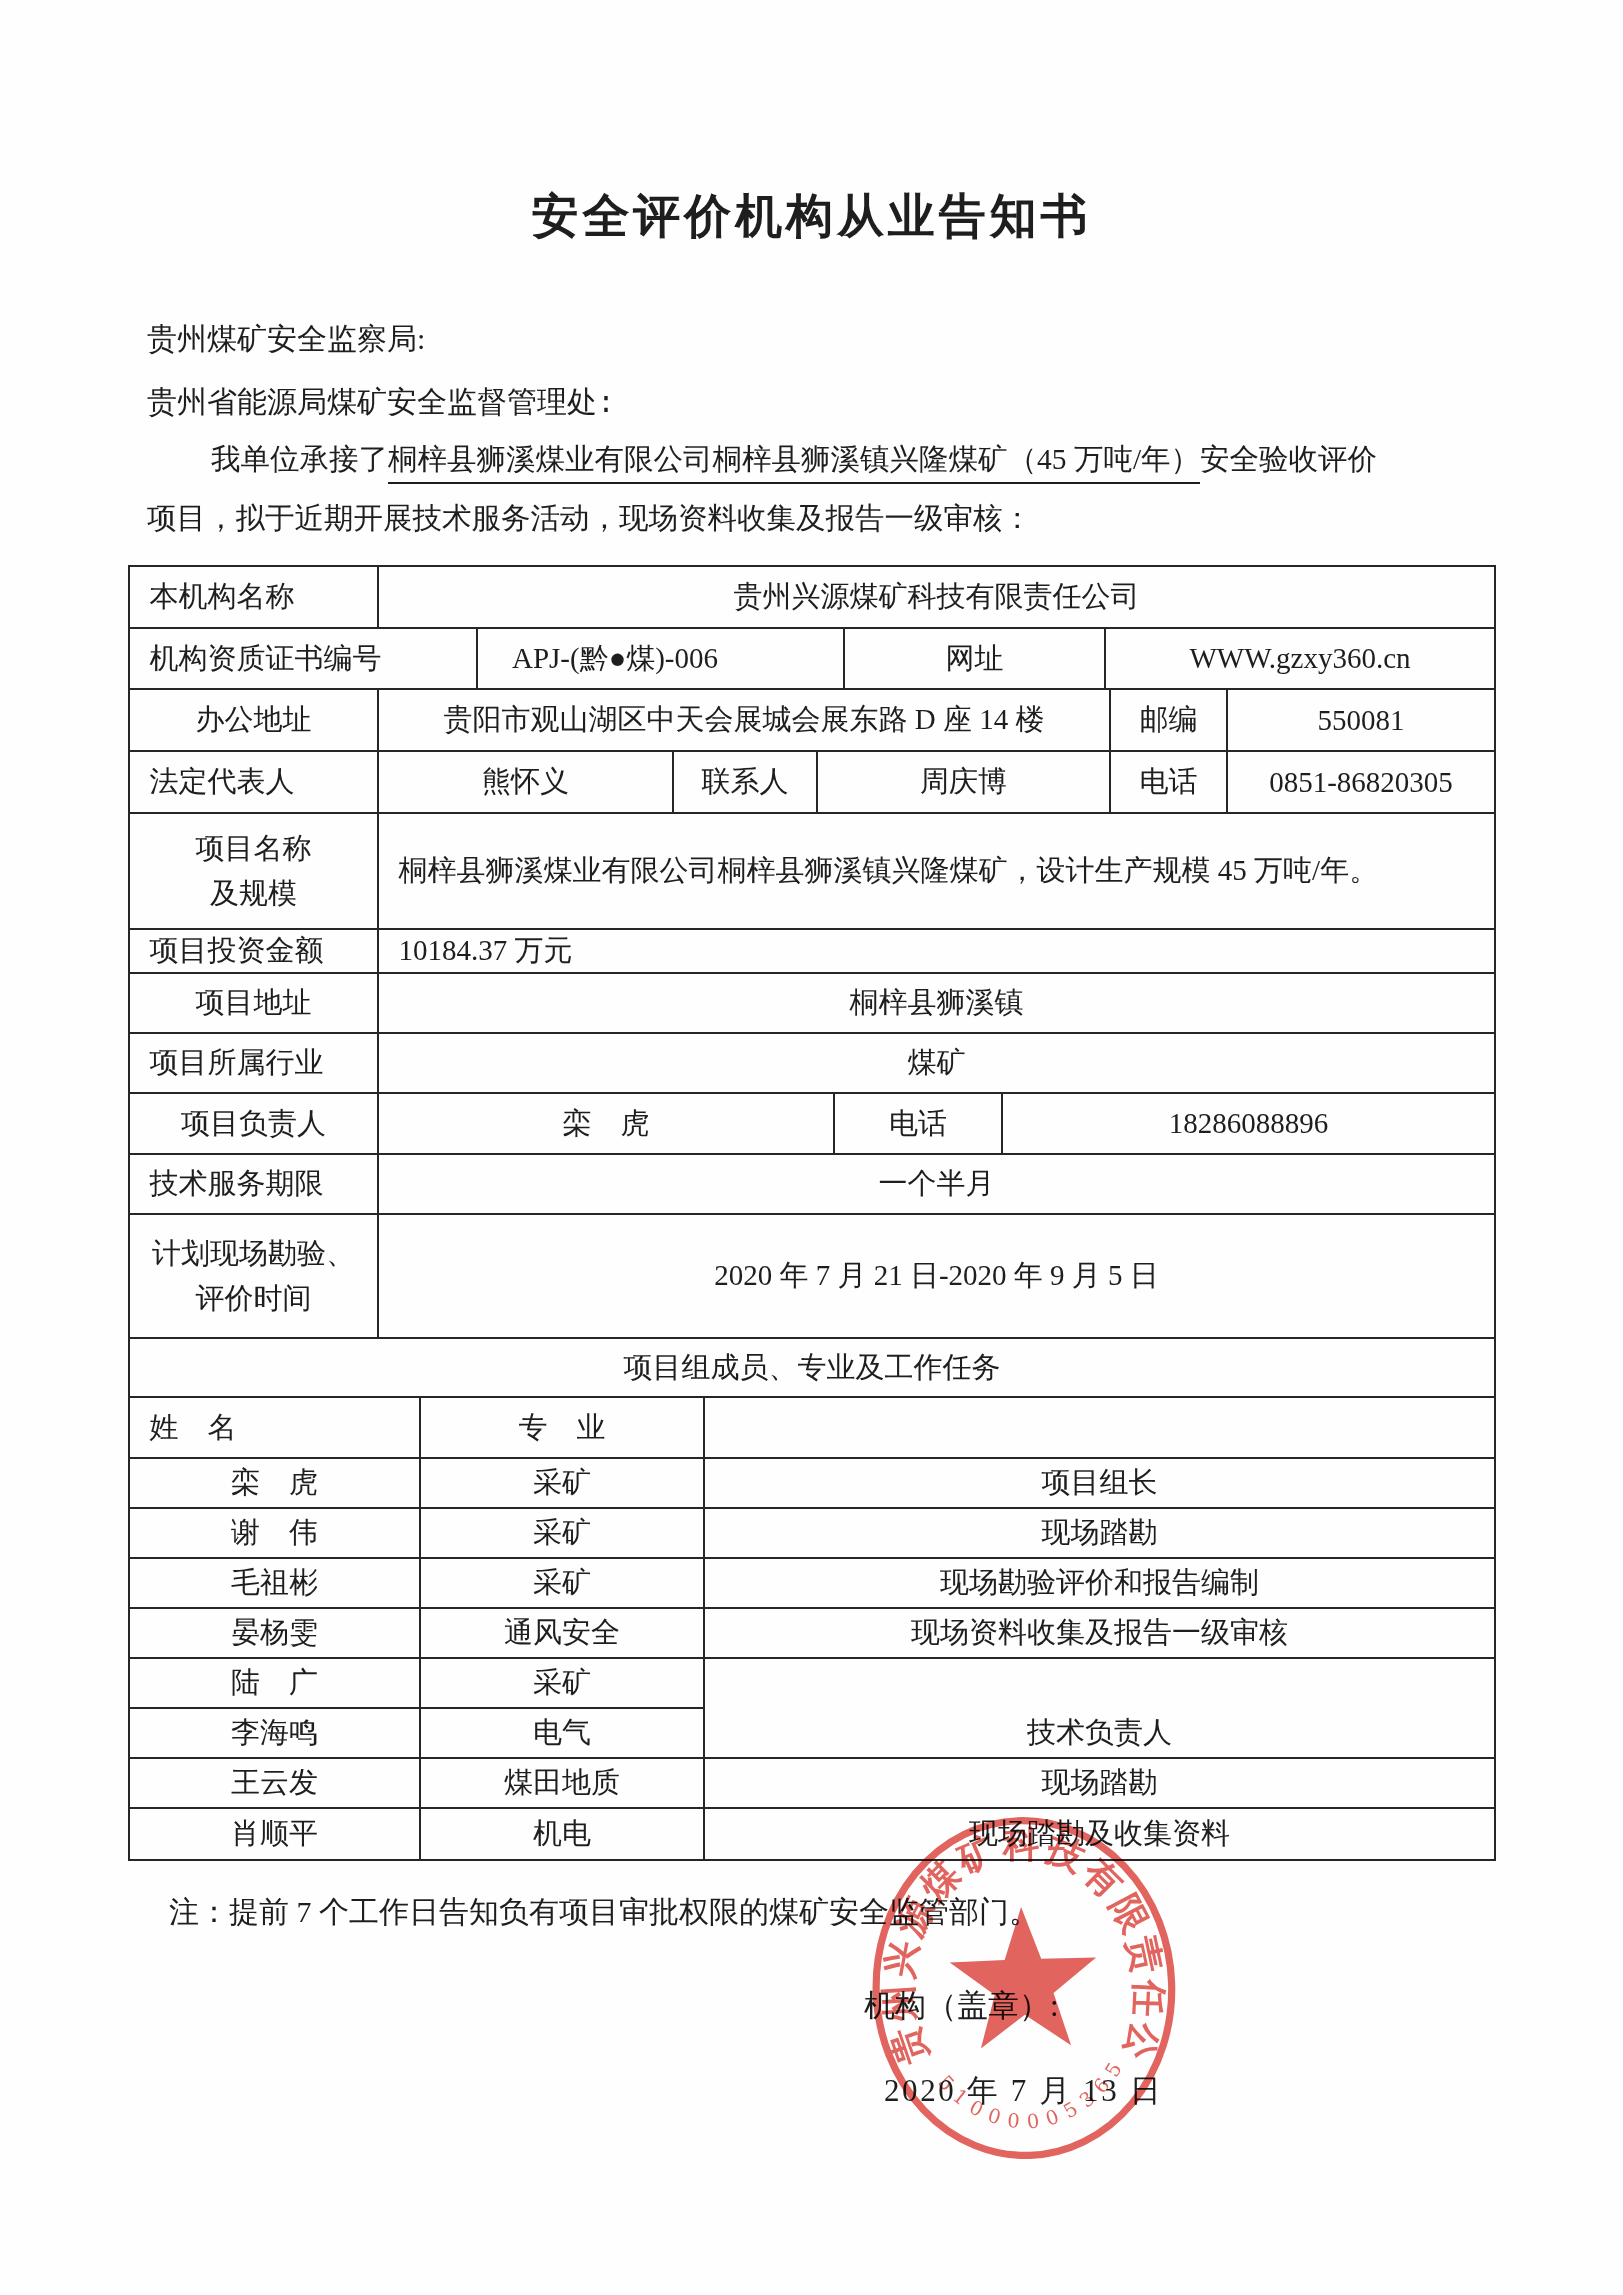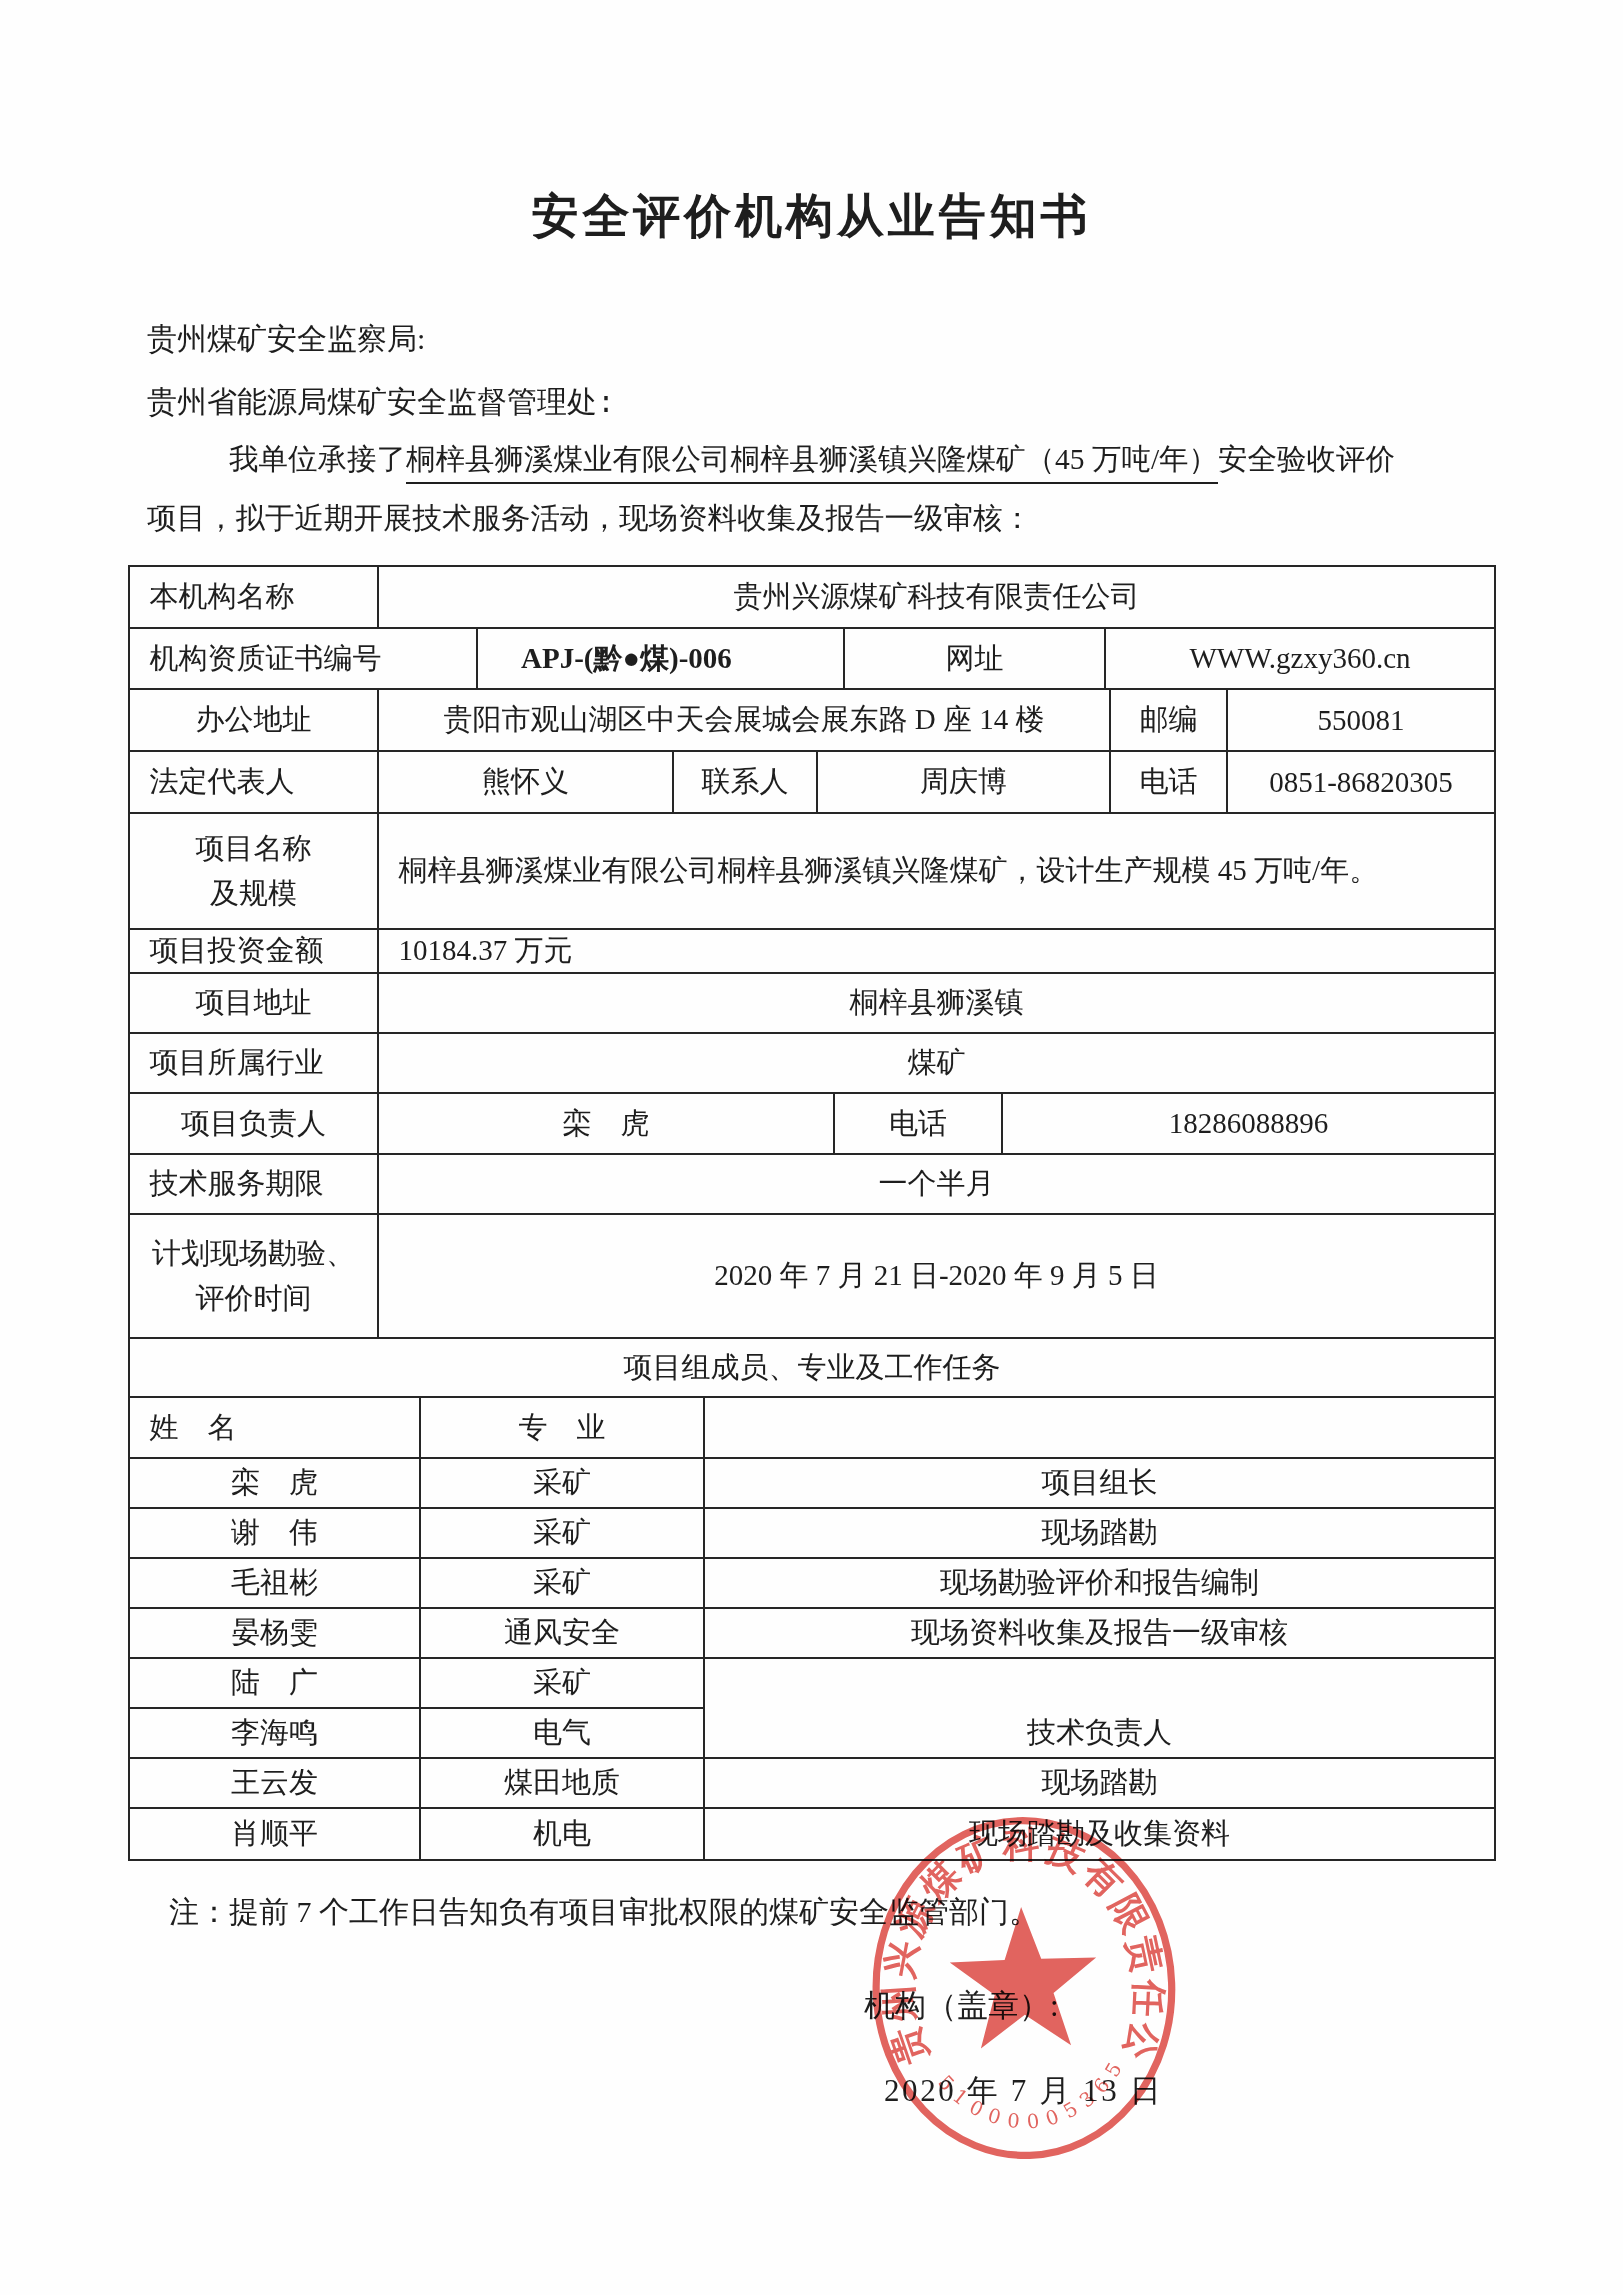--- a/index.html
+++ b/index.html
@@ -12,39 +12,39 @@
     overflow:hidden;
   }
   .doc-title{
     position:absolute;top:185px;left:0;width:100%;
     text-align:center;font-size:47px;font-weight:bold;letter-spacing:3.9px;
   }
   .recipient{position:absolute;left:147px;font-size:30px;white-space:nowrap;}
   .recipient-1{top:319px;}
   .recipient-2{top:382px;font-family:Liberation Mono, monospace;}
   .intro-line{position:absolute;font-size:29.5px;white-space:nowrap;}
-  .intro-line-1{top:440px;left:229px;}
+  .intro-line-1{top:440px;left:211px;}
   .intro-line-2{top:499px;left:147px;}
   .u-line{border-bottom:2.6px solid #1e1e1e;padding-bottom:6.5px;}
   
   .info-table{
     position:absolute;left:128px;top:565px;width:1368px;
     border:2.6px solid #262626;box-sizing:border-box;
     font-size:29px;
   }
   .t-row{display:flex;width:100%;}
   .c{
     border-right:2px solid #262626;border-bottom:2px solid #262626;
     box-sizing:border-box;
     display:flex;align-items:center;justify-content:center;
     text-align:center;overflow:hidden;white-space:nowrap;
   }
   .grow{flex:1;border-right:none;}
   .left{justify-content:flex-start;text-align:left;padding-left:19.6px;}
-  .pad45{padding-left:43px;font-weight:bold;}
+  .pad45{padding-left:34px;}
   .col2{flex-direction:column;line-height:1.55;justify-content:center;}
   .wrapok{white-space:normal;}
   .h94{height:62px;}  .h93{height:61px;}  .h92{height:44px;}  .h91{height:60px;}
   .h90{height:59px;}  .h177{height:116px;} .h190{height:124px;} .h77{height:50px;}
   .t-row.last .c{border-bottom:none;}
   .w381{width:249px;} .w531{width:348px;} .w561{width:367px;} .w398{width:261px;}
   .w1118{width:732px;} .w178{width:117px;} .w450{width:295px;} .w220{width:144px;}
   .w448{width:293px;} .w697{width:456px;} .w256{width:168px;}
   .w445{width:291px;} .w434{width:284px;}
   

